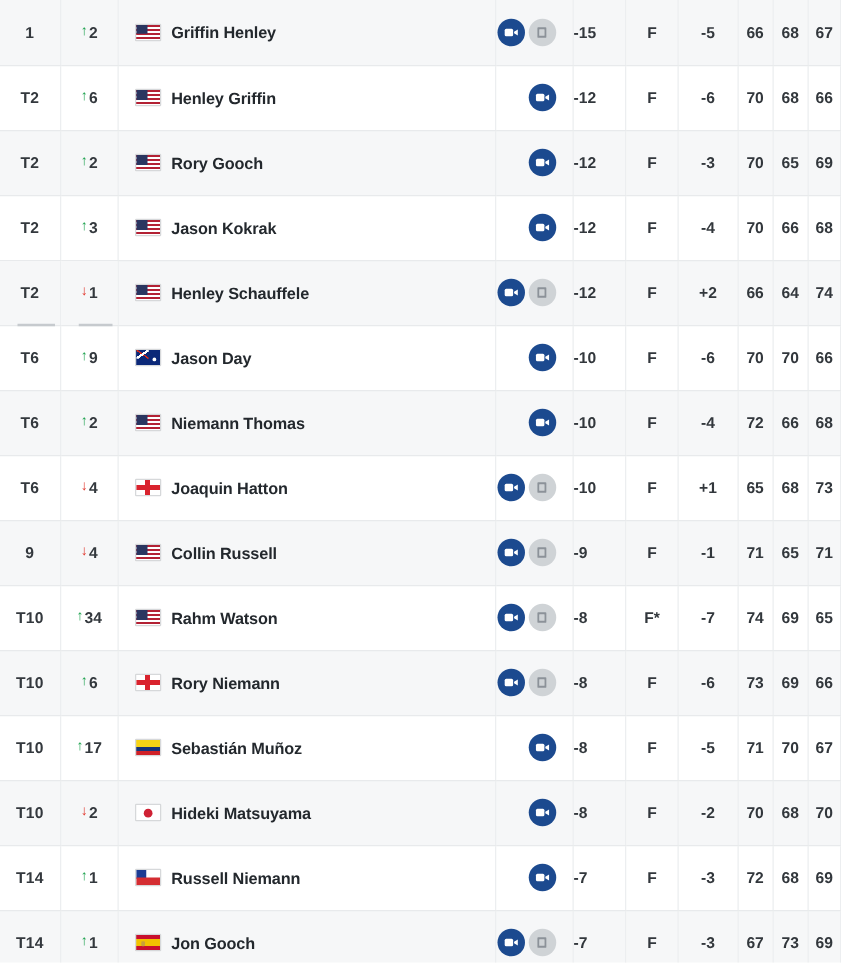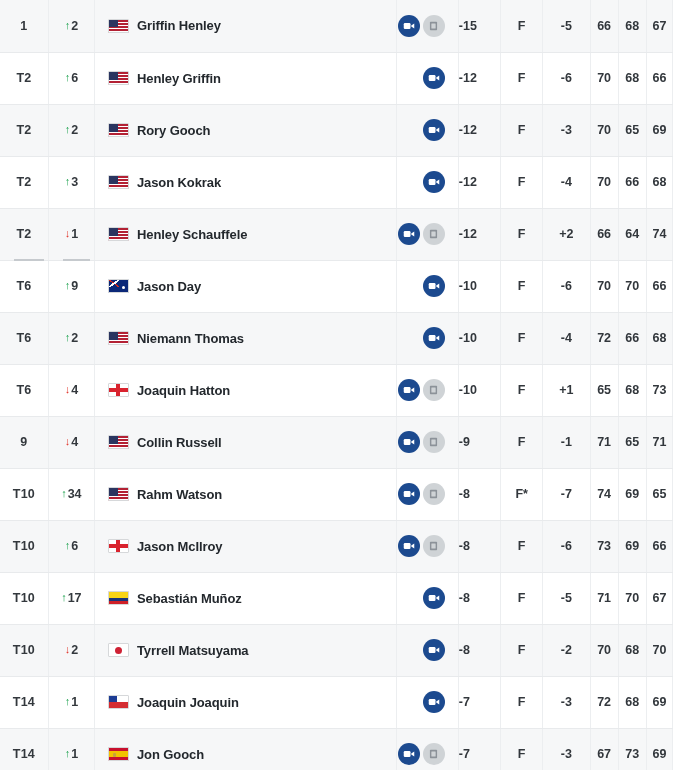--- a/index.html
+++ b/index.html
@@ -521,21 +521,21 @@
         <td class="c-pos"><span class="pos-text">T10</span></td>
         <td class="c-mov">
           <span class="mov-wrap">
             <span class="arrow up">↑</span>
             <span class="mov-num">6</span>
           </span>
         </td>
         <td class="c-name">
           <span class="name-wrap">
             <span class="flag flag-en"></span>
-            <span class="pname">Jason McIlroy</span>
+            <span class="pname">Rory Niemann</span>
           </span>
         </td>
         <td class="c-media">
           <span class="media-wrap">
             <span class="ic ic-video">
               <svg width="12" height="12" viewBox="0 0 16 16" aria-hidden="true">
                 <rect x="1" y="4" width="9" height="8" rx="1.6" fill="#ffffff"></rect>
                 <path d="M11 7.2 L15 4.8 V11.2 L11 8.8 Z" fill="#ffffff"></path>
               </svg>
             </span>
@@ -589,21 +589,21 @@
         <td class="c-pos"><span class="pos-text">T10</span></td>
         <td class="c-mov">
           <span class="mov-wrap">
             <span class="arrow down">↓</span>
             <span class="mov-num">2</span>
           </span>
         </td>
         <td class="c-name">
           <span class="name-wrap">
             <span class="flag flag-jp"></span>
-            <span class="pname">Tyrrell Matsuyama</span>
+            <span class="pname">Hideki Matsuyama</span>
           </span>
         </td>
         <td class="c-media">
           <span class="media-wrap">
             <span class="ic ic-video">
               <svg width="12" height="12" viewBox="0 0 16 16" aria-hidden="true">
                 <rect x="1" y="4" width="9" height="8" rx="1.6" fill="#ffffff"></rect>
                 <path d="M11 7.2 L15 4.8 V11.2 L11 8.8 Z" fill="#ffffff"></path>
               </svg>
             </span>
@@ -620,21 +620,21 @@
         <td class="c-pos"><span class="pos-text">T14</span></td>
         <td class="c-mov">
           <span class="mov-wrap">
             <span class="arrow up">↑</span>
             <span class="mov-num">1</span>
           </span>
         </td>
         <td class="c-name">
           <span class="name-wrap">
             <span class="flag flag-cl"></span>
-            <span class="pname">Joaquin Joaquin</span>
+            <span class="pname">Russell Niemann</span>
           </span>
         </td>
         <td class="c-media">
           <span class="media-wrap">
             <span class="ic ic-video">
               <svg width="12" height="12" viewBox="0 0 16 16" aria-hidden="true">
                 <rect x="1" y="4" width="9" height="8" rx="1.6" fill="#ffffff"></rect>
                 <path d="M11 7.2 L15 4.8 V11.2 L11 8.8 Z" fill="#ffffff"></path>
               </svg>
             </span>

